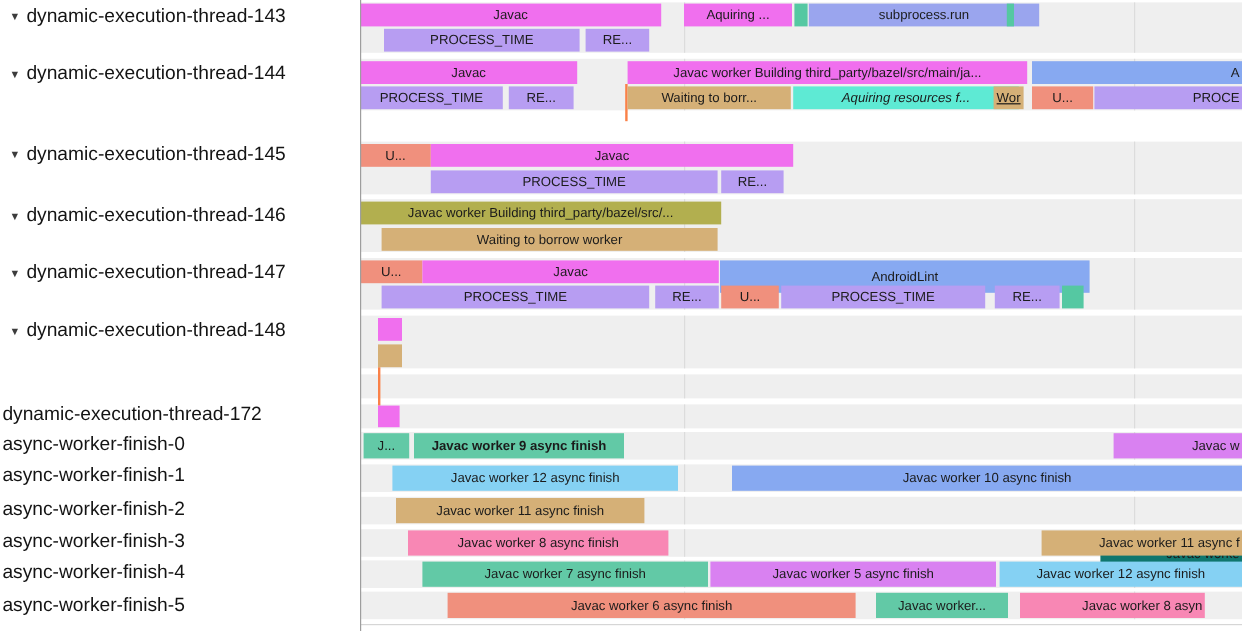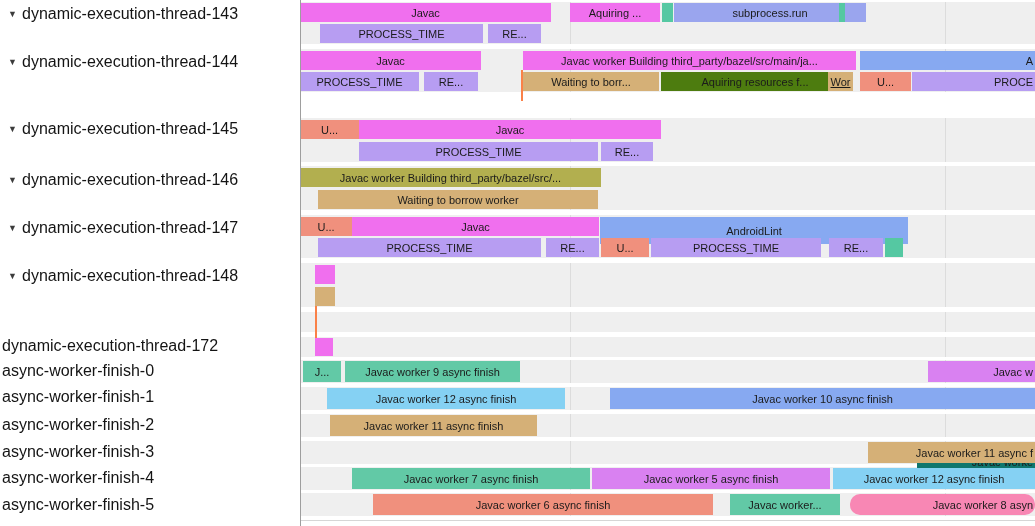--- a/index.html
+++ b/index.html
@@ -141,21 +141,21 @@
       <div class="slice" style="left: 374px; top: 3px; width: 192px; height: 19px; background: rgb(154, 165, 238);">subprocess.run</div>
       <div class="slice" style="left: 539px; top: 3px; width: 6px; height: 19px; background: rgb(85, 200, 162);"></div>
       <div class="slice" style="left: 20px; top: 24px; width: 163px; height: 19px; background: rgb(183, 157, 242);">PROCESS_TIME</div>
       <div class="slice" style="left: 188px; top: 24px; width: 53px; height: 19px; background: rgb(183, 157, 242);">RE...</div>
       <div class="slice" style="left: 0px; top: 51px; width: 181px; height: 19px; background: rgb(240, 111, 238);">Javac</div>
       <div class="slice" style="left: 223px; top: 51px; width: 333px; height: 19px; background: rgb(240, 111, 238);">Javac worker Building third_party/bazel/src/main/ja...</div>
       <div class="slice right" style="left: 560px; top: 51px; width: 175px; height: 19px; background: rgb(135, 169, 241);">A</div>
       <div class="slice" style="left: 0px; top: 72px; width: 119px; height: 19px; background: rgb(183, 157, 242);">PROCESS_TIME</div>
       <div class="slice" style="left: 124px; top: 72px; width: 54px; height: 19px; background: rgb(183, 157, 242);">RE...</div>
       <div class="slice" style="left: 223px; top: 72px; width: 136px; height: 19px; background: rgb(213, 176, 119);">Waiting to borr...</div>
-      <div class="slice" style="left: 361px; top: 72px; width: 188px; height: 19px; background: #4d7c0f;">Aquiring resources f...</div>
+      <div class="slice" style="left: 361px; top: 72px; width: 188px; height: 19px; background: #5eead4; font-style: italic;">Aquiring resources f...</div>
       <div class="slice" style="left: 528px; top: 72px; width: 25px; height: 19px; background: rgb(213, 176, 119); text-decoration: underline;">Wor</div>
       <div class="slice" style="left: 560px; top: 72px; width: 51px; height: 19px; background: rgb(240, 144, 125);">U...</div>
       <div class="slice right" style="left: 612px; top: 72px; width: 123px; height: 19px; background: rgb(183, 157, 242);">PROCE</div>
       <div class="slice" style="left: 0px; top: 120px; width: 59px; height: 19px; background: rgb(240, 144, 125);">U...</div>
       <div class="slice" style="left: 59px; top: 120px; width: 302px; height: 19px; background: rgb(240, 111, 238);">Javac</div>
       <div class="slice" style="left: 59px; top: 142px; width: 239px; height: 19px; background: rgb(183, 157, 242);">PROCESS_TIME</div>
       <div class="slice" style="left: 301px; top: 142px; width: 52px; height: 19px; background: rgb(183, 157, 242);">RE...</div>
       <div class="slice" style="left: 18px; top: 190px; width: 280px; height: 19px; background: rgb(213, 176, 119);">Waiting to borrow worker</div>
       <div class="slice" style="left: 0px; top: 168px; width: 301px; height: 19px; background: rgb(178, 175, 79);">Javac worker Building third_party/bazel/src/...</div>
       <div class="slice" style="left: 0px; top: 217px; width: 52px; height: 19px; background: rgb(240, 144, 125);">U...</div>
@@ -164,28 +164,29 @@
       <div class="slice" style="left: 18px; top: 238px; width: 223px; height: 19px; background: rgb(183, 157, 242);">PROCESS_TIME</div>
       <div class="slice" style="left: 246px; top: 238px; width: 53px; height: 19px; background: rgb(183, 157, 242);">RE...</div>
       <div class="slice" style="left: 301px; top: 238px; width: 48px; height: 19px; background: rgb(240, 144, 125);">U...</div>
       <div class="slice" style="left: 351px; top: 238px; width: 170px; height: 19px; background: rgb(183, 157, 242);">PROCESS_TIME</div>
       <div class="slice" style="left: 529px; top: 238px; width: 54px; height: 19px; background: rgb(183, 157, 242);">RE...</div>
       <div class="slice" style="left: 585px; top: 238px; width: 18px; height: 19px; background: rgb(85, 200, 162);"></div>
       <div class="slice" style="left: 15px; top: 265px; width: 20px; height: 19px; background: rgb(240, 111, 238);"></div>
       <div class="slice" style="left: 15px; top: 287px; width: 20px; height: 19px; background: rgb(213, 176, 119);"></div>
       <div class="slice" style="left: 15px; top: 338px; width: 18px; height: 18px; background: rgb(240, 111, 238);"></div>
       <div class="slice" style="left: 3px; top: 361px; width: 38px; height: 21px; background: rgb(98, 201, 166);">J...</div>
-      <div class="slice" style="left: 45px; top: 361px; width: 175px; height: 21px; background: rgb(98, 201, 166);">Javac worker 9 async finish</div>
+      <div class="slice" style="left: 45px; top: 361px; width: 175px; height: 21px; background: rgb(98, 201, 166); font-weight: bold;">Javac worker 9 async finish</div>
       <div class="slice right" style="left: 628px; top: 361px; width: 107px; height: 21px; background: rgb(217, 129, 241);">Javac w</div>
       <div class="slice" style="left: 27px; top: 388px; width: 238px; height: 21px; background: rgb(133, 209, 243);">Javac worker 12 async finish</div>
       <div class="slice" style="left: 310px; top: 388px; width: 425px; height: 21px; background: rgb(135, 169, 241);">Javac worker 10 async finish</div>
       <div class="slice" style="left: 30px; top: 415px; width: 207px; height: 21px; background: rgb(213, 176, 119);">Javac worker 11 async finish</div>
       <div class="slice right" style="left: 617px; top: 415px; width: 118px; height: 21px; background: #0f766e; margin-top: 36px;">Javac worke</div>
+      <div class="slice" style="left: 40px; top: 442px; width: 217px; height: 21px; background: rgb(248, 135, 180);">Javac worker 8 async finish</div>
       <div class="slice right" style="left: 568px; top: 442px; width: 167px; height: 21px; background: rgb(213, 176, 119); text-align: right;">Javac worker 11 async f</div>
       <div class="slice" style="left: 52px; top: 468px; width: 238px; height: 21px; background: rgb(98, 201, 166);">Javac worker 7 async finish</div>
       <div class="slice" style="left: 292px; top: 468px; width: 238px; height: 21px; background: rgb(217, 129, 241);">Javac worker 5 async finish</div>
       <div class="slice" style="left: 533px; top: 468px; width: 202px; height: 21px; background: rgb(133, 209, 243);">Javac worker 12 async finish</div>
       <div class="slice" style="left: 73px; top: 494px; width: 340px; height: 21px; background: rgb(240, 144, 125);">Javac worker 6 async finish</div>
       <div class="slice" style="left: 430px; top: 494px; width: 110px; height: 21px; background: rgb(98, 201, 166);">Javac worker...</div>
-      <div class="slice right" style="left: 550px; top: 494px; width: 185px; height: 21px; background: rgb(248, 135, 180); border-radius: 10px;">Javac worker 8 asyn</div>
+      <div class="slice right" style="left: 550px; top: 494px; width: 154px; height: 21px; background: rgb(248, 135, 180);">Javac worker 8 asyn</div>
     </div>
   <div id="separator" style="background: rgb(158, 158, 158);"></div>
 </div>
 
 </body></html>

